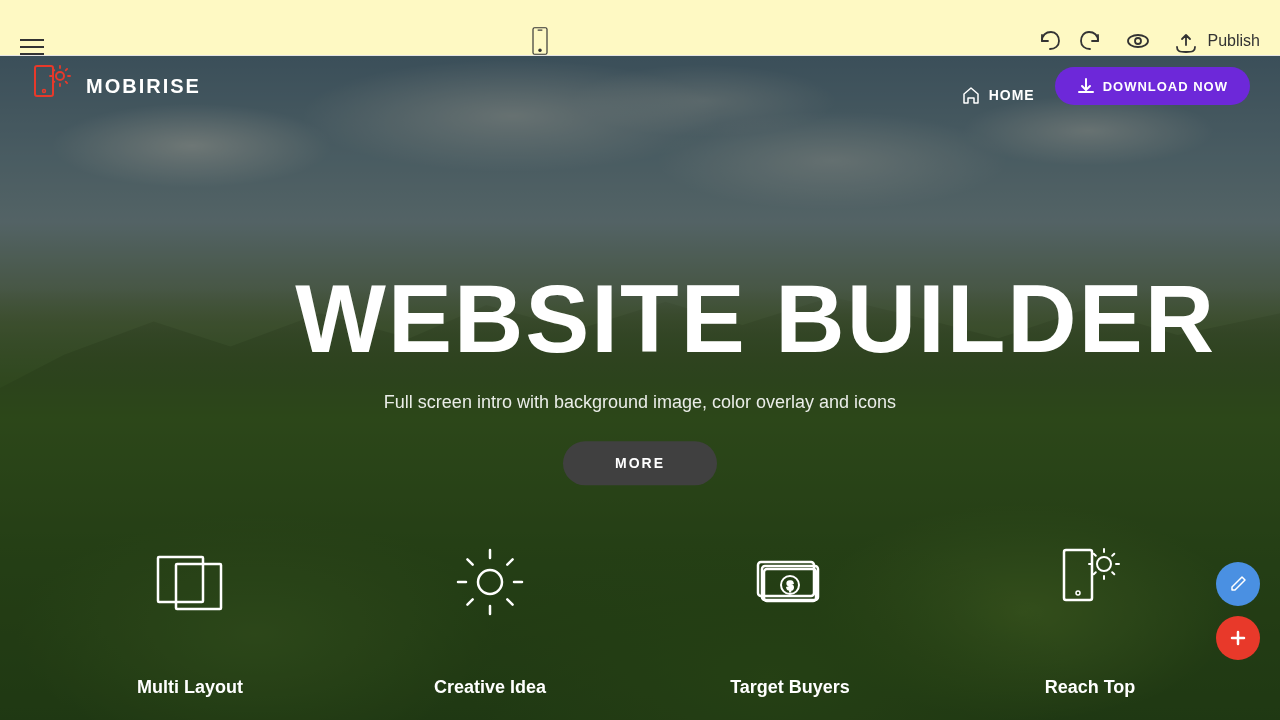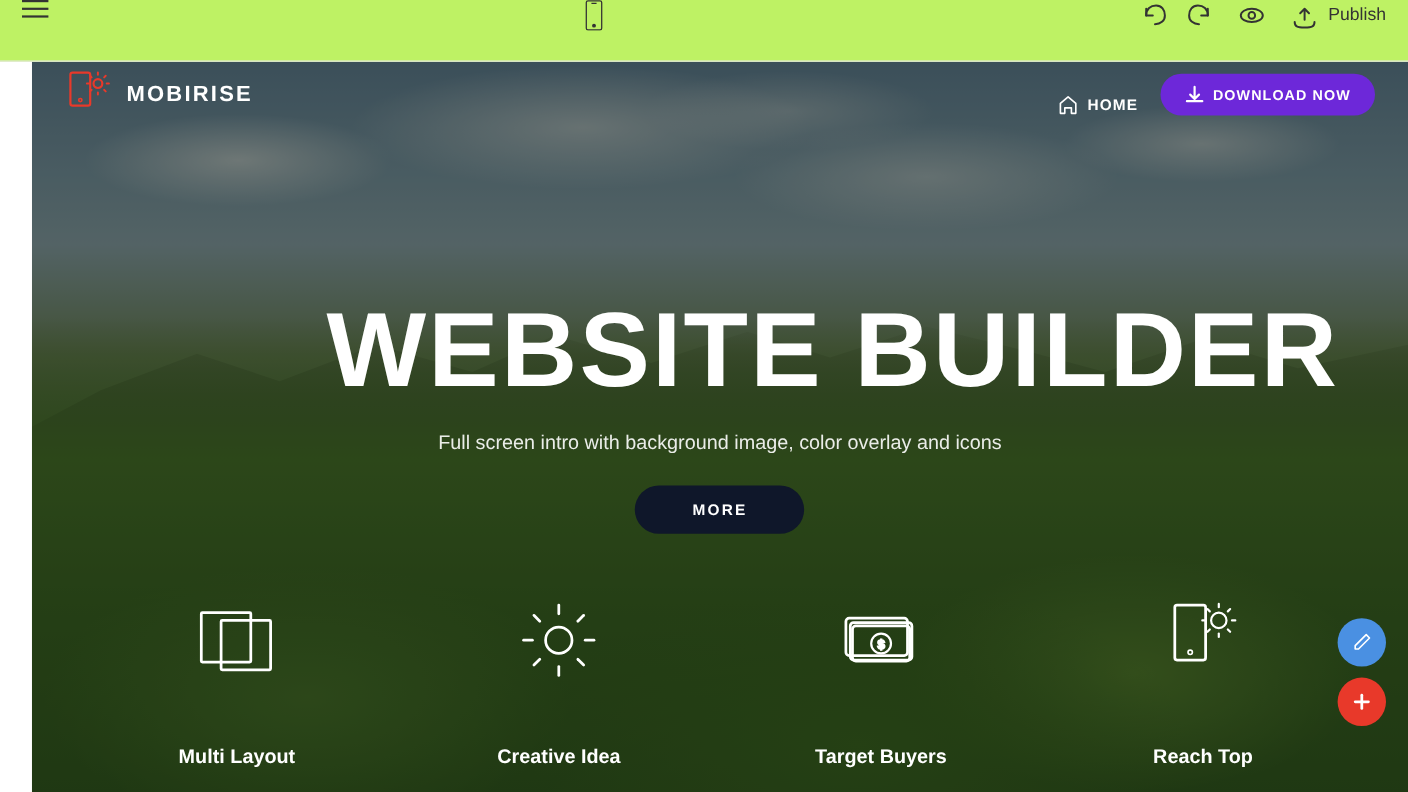--- a/index.html
+++ b/index.html
@@ -3,23 +3,23 @@
   <meta charset="utf-8">
   <style>
     * { margin: 0; padding: 0; box-sizing: border-box; }
     body { width: 1280px; height: 720px; overflow: hidden; font-family: 'Arial', sans-serif; background: #fff; }
 
     
     #toolbar {
       position: absolute;
       top: 0; left: 0; right: 0;
       height: 56px;
-      background: #bef264;
-      display: flex;
-      align-items: flex-start;
+      background: #fef9c3;
+      display: flex;
+      align-items: flex-end;
       justify-content: space-between;
       padding: 0 20px;
       border-bottom: 1px solid #e5e5e5;
       z-index: 100;
     }
     .toolbar-left { display: flex; align-items: center; gap: 16px; }
     .hamburger { display: flex; flex-direction: column; gap: 5px; cursor: pointer; }
     .hamburger span { width: 24px; height: 2px; background: #333; display: block; }
     .toolbar-center { display: flex; align-items: center; }
     .toolbar-right { display: flex; align-items: center; gap: 20px; }
@@ -29,21 +29,21 @@
     .publish-btn {
       display: flex; align-items: center; gap: 8px;
       cursor: pointer; background: none; border: none;
       font-size: 16px; font-weight: 500; color: #333;
     }
     .publish-btn svg { width: 28px; height: 28px; stroke: #333; fill: none; stroke-width: 1.5; }
 
     
     #main {
       position: absolute;
-      top: 56px; left: 0; right: 0; bottom: 0; padding-left: 29px;
+      top: 56px; left: 0; right: 0; bottom: 0;
     }
 
     
     #hero {
       position: relative;
       width: 100%;
       height: 100%;
       overflow: hidden;
     }
 
@@ -168,21 +168,21 @@
       text-align: right;
     }
     .hero-subtitle {
       font-size: 18px;
       color: rgba(255,255,255,0.9);
       margin-top: 22px;
       font-weight: 400;
     }
     .more-btn {
       margin-top: 28px;
-      background: #0f172a;
+      background: #404040;
       color: #fff;
       border: none;
       border-radius: 30px;
       padding: 14px 52px;
       font-size: 14px;
       font-weight: 700;
       letter-spacing: 2px;
       cursor: pointer;
       display: inline-block;
     }

